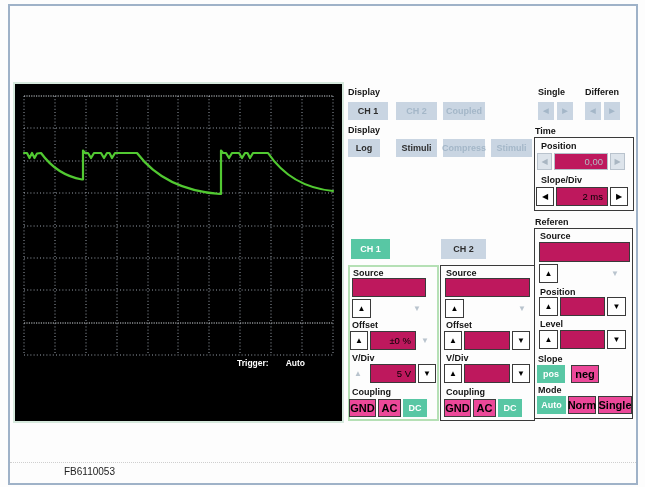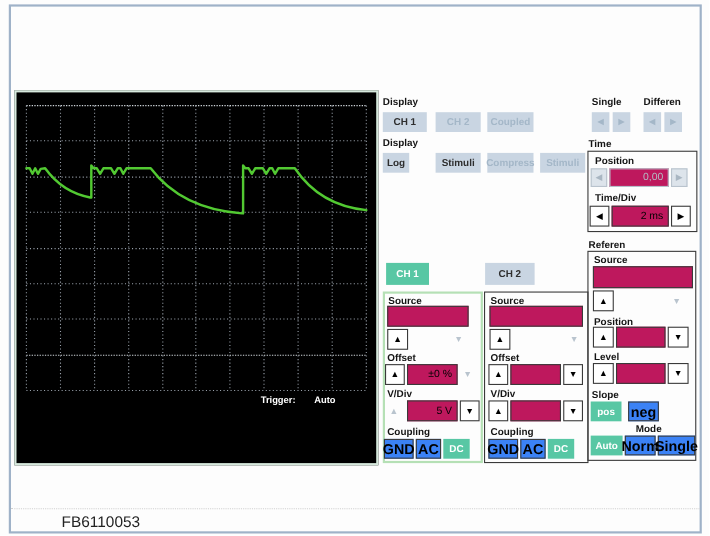--- a/index.html
+++ b/index.html
@@ -13,22 +13,22 @@
   .spin{display:flex;align-items:center;justify-content:center;background:#fff;
         border:1.5px solid #3a3a3a;font-size:8px;color:#000;line-height:1;}
   .spin.dis{border:none;background:transparent;color:#b9c4ce;}
   .spin.dis2{background:#dde4eb;border:1px solid #b9c3cd;color:#a9b6c2;}
   .fld{background:#be185d;border:1.5px solid #3a3a3a;font-size:9.5px;color:#000;
        display:flex;align-items:center;justify-content:flex-end;padding-right:4px;}
   .fld.dis{border:1px solid #b5bfc9;color:#b3bcc4;}
   .gbox{border:1.5px solid #3a3a3a;background:transparent;}
   .teal{background:#58c7a4;color:#fff;border:none;display:flex;align-items:center;
         justify-content:center;font-weight:bold;font-size:9px;}
-  .graybtn{background:#3b82f6;border:1.5px solid #3c3c3c;color:#000;display:flex;
-        align-items:center;justify-content:center;font-weight:bold;font-size:13px;}
+  .graybtn{background:#ec4899;border:1.5px solid #3c3c3c;color:#000;display:flex;
+        align-items:center;justify-content:center;font-weight:bold;font-size:11px;}
   .scopetext{position:absolute;color:#fff;font-weight:bold;font-size:8.5px;display:flex;gap:17px;}
 </style>
 </head>
 <body>
 
 <div id="app">
 
   <div class="abs" style="left:8px;top:4px;width:630px;height:481px;border:2px solid #9fb2c8;"></div>
 
   <div class="abs" style="left:13px;top:82px;width:331px;height:341px;background:#000;border:2px solid #d6e9dd;">
@@ -69,21 +69,21 @@
       <span>Auto</span>
     </div>
   </div>
 
   <div class="abs lbl" style="left:348px;top:87px;">Display</div>
   <div class="abs btn" style="left:348px;top:102px;width:40px;height:18px;">CH 1</div>
   <div class="abs btn off" style="left:396px;top:102px;width:41px;height:18px;">CH 2</div>
   <div class="abs btn off" style="left:443px;top:102px;width:42px;height:18px;">Coupled</div>
 
   <div class="abs lbl" style="left:348px;top:125px;">Display</div>
-  <div class="abs btn" style="left:348px;top:139px;width:24px;height:18px;">Log</div>
+  <div class="abs btn" style="left:348px;top:139px;width:32px;height:18px;">Log</div>
   <div class="abs btn" style="left:396px;top:139px;width:41px;height:18px;">Stimuli</div>
   <div class="abs btn off" style="left:443px;top:139px;width:42px;height:18px;">Compress</div>
   <div class="abs btn off" style="left:491px;top:139px;width:41px;height:18px;">Stimuli</div>
 
   <div class="abs lbl" style="left:538px;top:87px;">Single</div>
   <div class="abs lbl" style="left:585px;top:87px;">Differen</div>
   <div class="abs btn off" style="left:538px;top:102px;width:16px;height:18px;font-size:7px;">
     <span>◀</span>
     </div>
   <div class="abs btn off" style="left:557px;top:102px;width:16px;height:18px;font-size:7px;">
@@ -99,21 +99,21 @@
   <div class="abs lbl" style="left:535px;top:126px;text-align:right;">Time</div>
   <div class="abs gbox" style="left:534px;top:137px;width:100px;height:74px;"></div>
   <div class="abs lbl" style="left:541px;top:141px;">Position</div>
   <div class="abs spin dis2" style="left:537px;top:153px;width:15px;height:17px;">
     <span>◀</span>
     </div>
   <div class="abs fld dis" style="left:554px;top:153px;width:54px;height:17px;">0,00</div>
   <div class="abs spin dis2" style="left:610px;top:153px;width:15px;height:17px;">
     <span>▶</span>
     </div>
-  <div class="abs lbl" style="left:541px;top:175px;">Time/Div</div>
+  <div class="abs lbl" style="left:541px;top:175px;">Slope/Div</div>
   <div class="abs spin" style="left:536px;top:187px;width:18px;height:19px;">
     <span>◀</span>
     </div>
   <div class="abs fld" style="left:556px;top:187px;width:52px;height:19px;">2 ms</div>
   <div class="abs spin" style="left:610px;top:187px;width:18px;height:19px;">
     <span>▶</span>
     </div>
 
   <div class="abs lbl" style="left:535px;top:217px;">Referen</div>
   <div class="abs gbox" style="left:534px;top:228px;width:99px;height:191px;"></div>
@@ -137,21 +137,21 @@
   <div class="abs spin" style="left:539px;top:330px;width:19px;height:19px;">
     <span>▲</span>
     </div>
   <div class="abs fld" style="left:560px;top:330px;width:45px;height:19px;"></div>
   <div class="abs spin" style="left:607px;top:330px;width:19px;height:19px;">
     <span>▼</span>
     </div>
   <div class="abs lbl" style="left:538px;top:354px;">Slope</div>
   <div class="abs teal" style="left:537px;top:365px;width:28px;height:18px;">pos</div>
   <div class="abs graybtn" style="left:571px;top:365px;width:28px;height:18px;">neg</div>
-  <div class="abs lbl" style="left:538px;top:385px;margin-left:40px;">Mode</div>
+  <div class="abs lbl" style="left:538px;top:385px;">Mode</div>
   <div class="abs teal" style="left:537px;top:396px;width:29px;height:18px;">Auto</div>
   <div class="abs graybtn" style="left:568px;top:396px;width:28px;height:18px;">Norm</div>
   <div class="abs graybtn" style="left:598px;top:396px;width:34px;height:18px;">Single</div>
 
   <div class="abs teal" style="left:351px;top:239px;width:39px;height:20px;">CH 1</div>
   <div class="abs btn" style="left:441px;top:239px;width:45px;height:20px;">CH 2</div>
 
   <div class="abs" style="left:348px;top:265px;width:91px;height:156px;border:2px solid #b5e0b5;"></div>
   <div class="abs lbl" style="left:353px;top:268px;">Source</div>
   <div class="abs fld" style="left:352px;top:278px;width:74px;height:19px;"></div>
@@ -206,15 +206,15 @@
   <div class="abs fld" style="left:464px;top:364px;width:46px;height:19px;"></div>
   <div class="abs spin" style="left:512px;top:364px;width:18px;height:19px;">
     <span>▼</span>
     </div>
   <div class="abs lbl" style="left:446px;top:387px;">Coupling</div>
   <div class="abs graybtn" style="left:444px;top:399px;width:27px;height:18px;">GND</div>
   <div class="abs graybtn" style="left:473px;top:399px;width:23px;height:18px;">AC</div>
   <div class="abs teal" style="left:498px;top:399px;width:24px;height:18px;">DC</div>
 
   <div class="abs" style="left:10px;top:462px;width:626px;border-top:1px dotted #cfcfcf;"></div>
-  <div class="abs" style="left:11px;top:466px;font-size:14px;color:#222;padding-left:45px;">FB6110053</div>
+  <div class="abs" style="left:19px;top:466px;font-size:10px;color:#222;padding-left:45px;">FB6110053</div>
 
 </div>
 
 </body></html>

